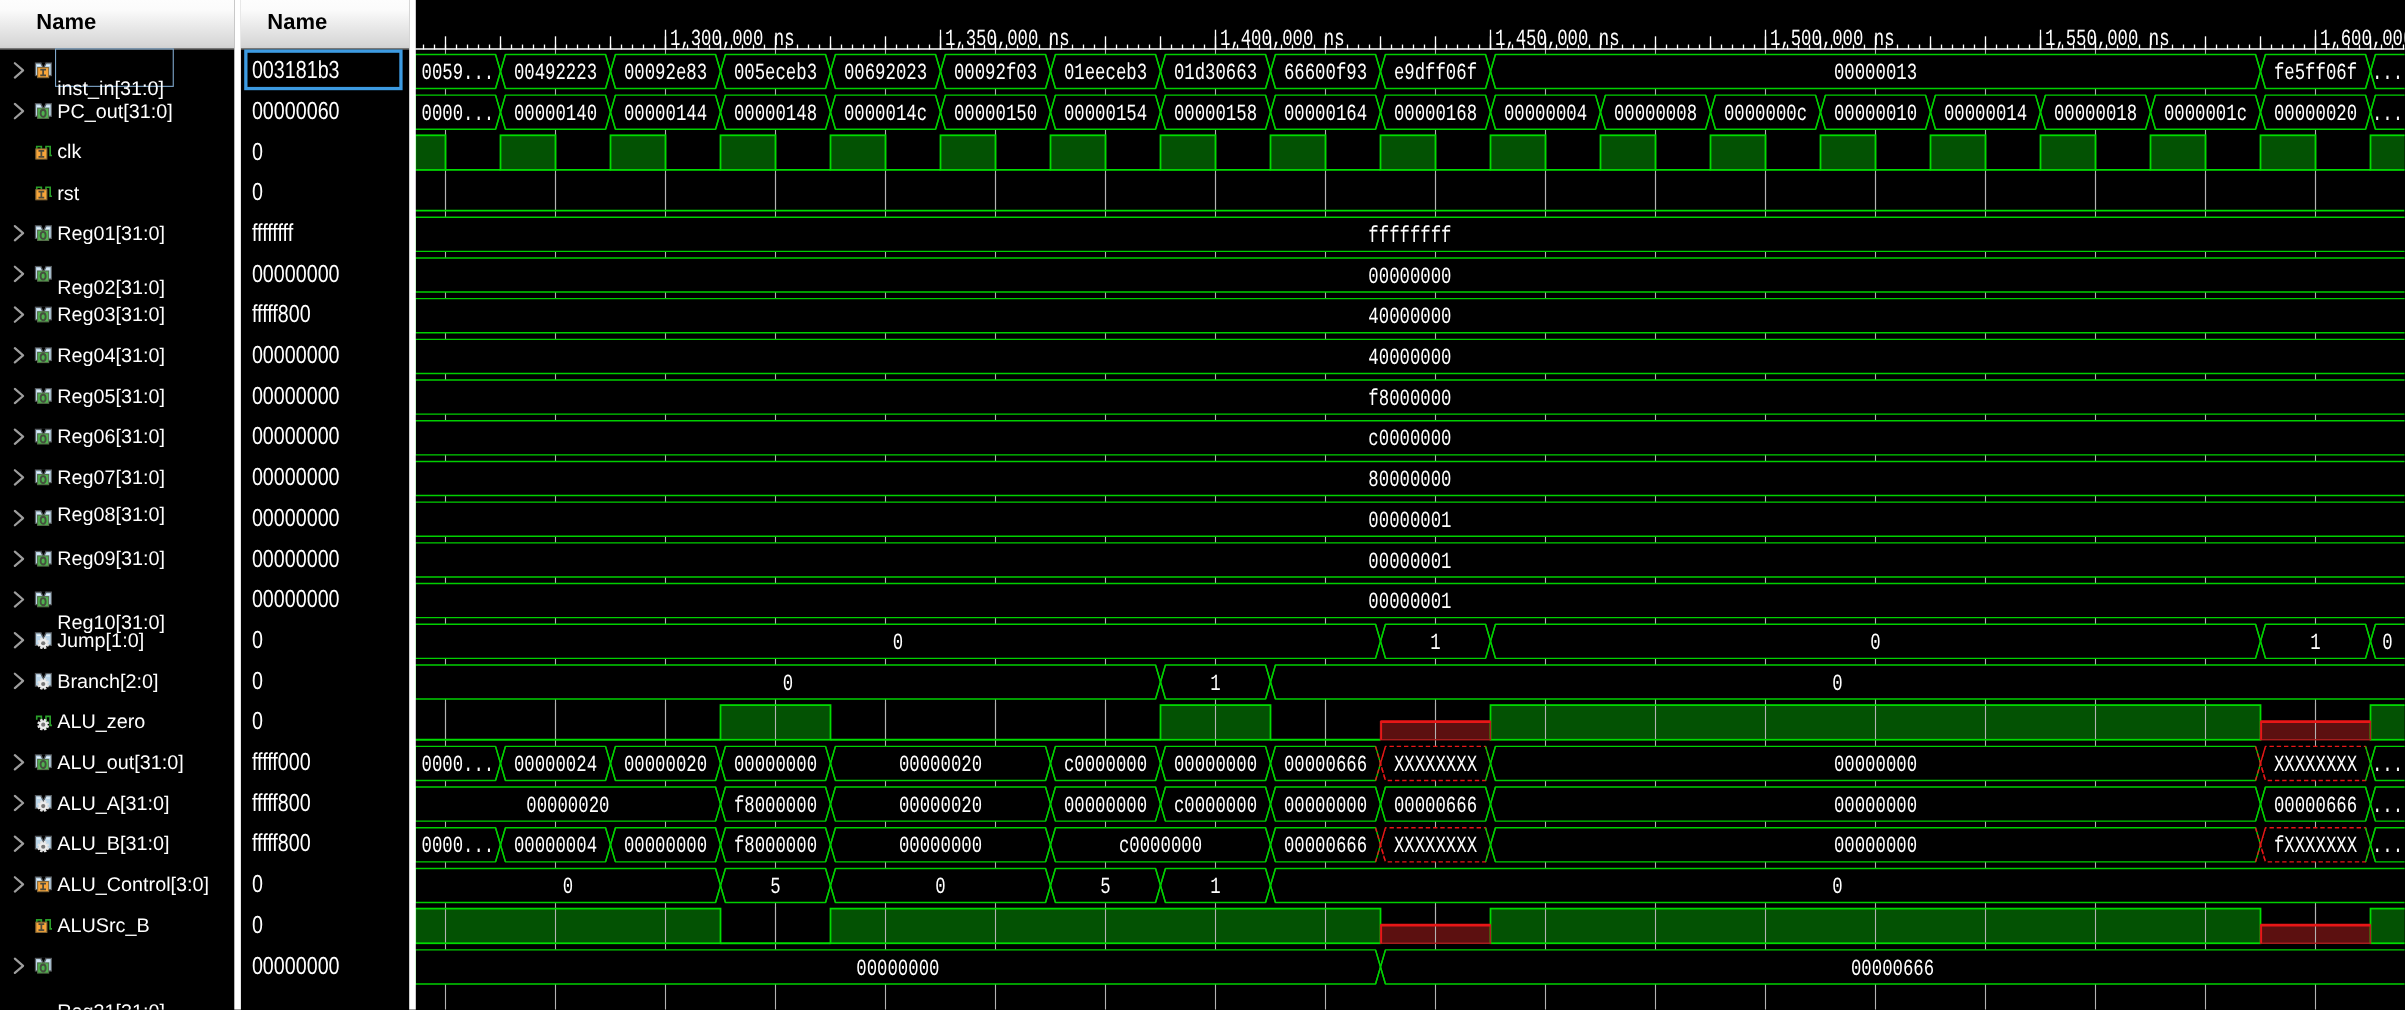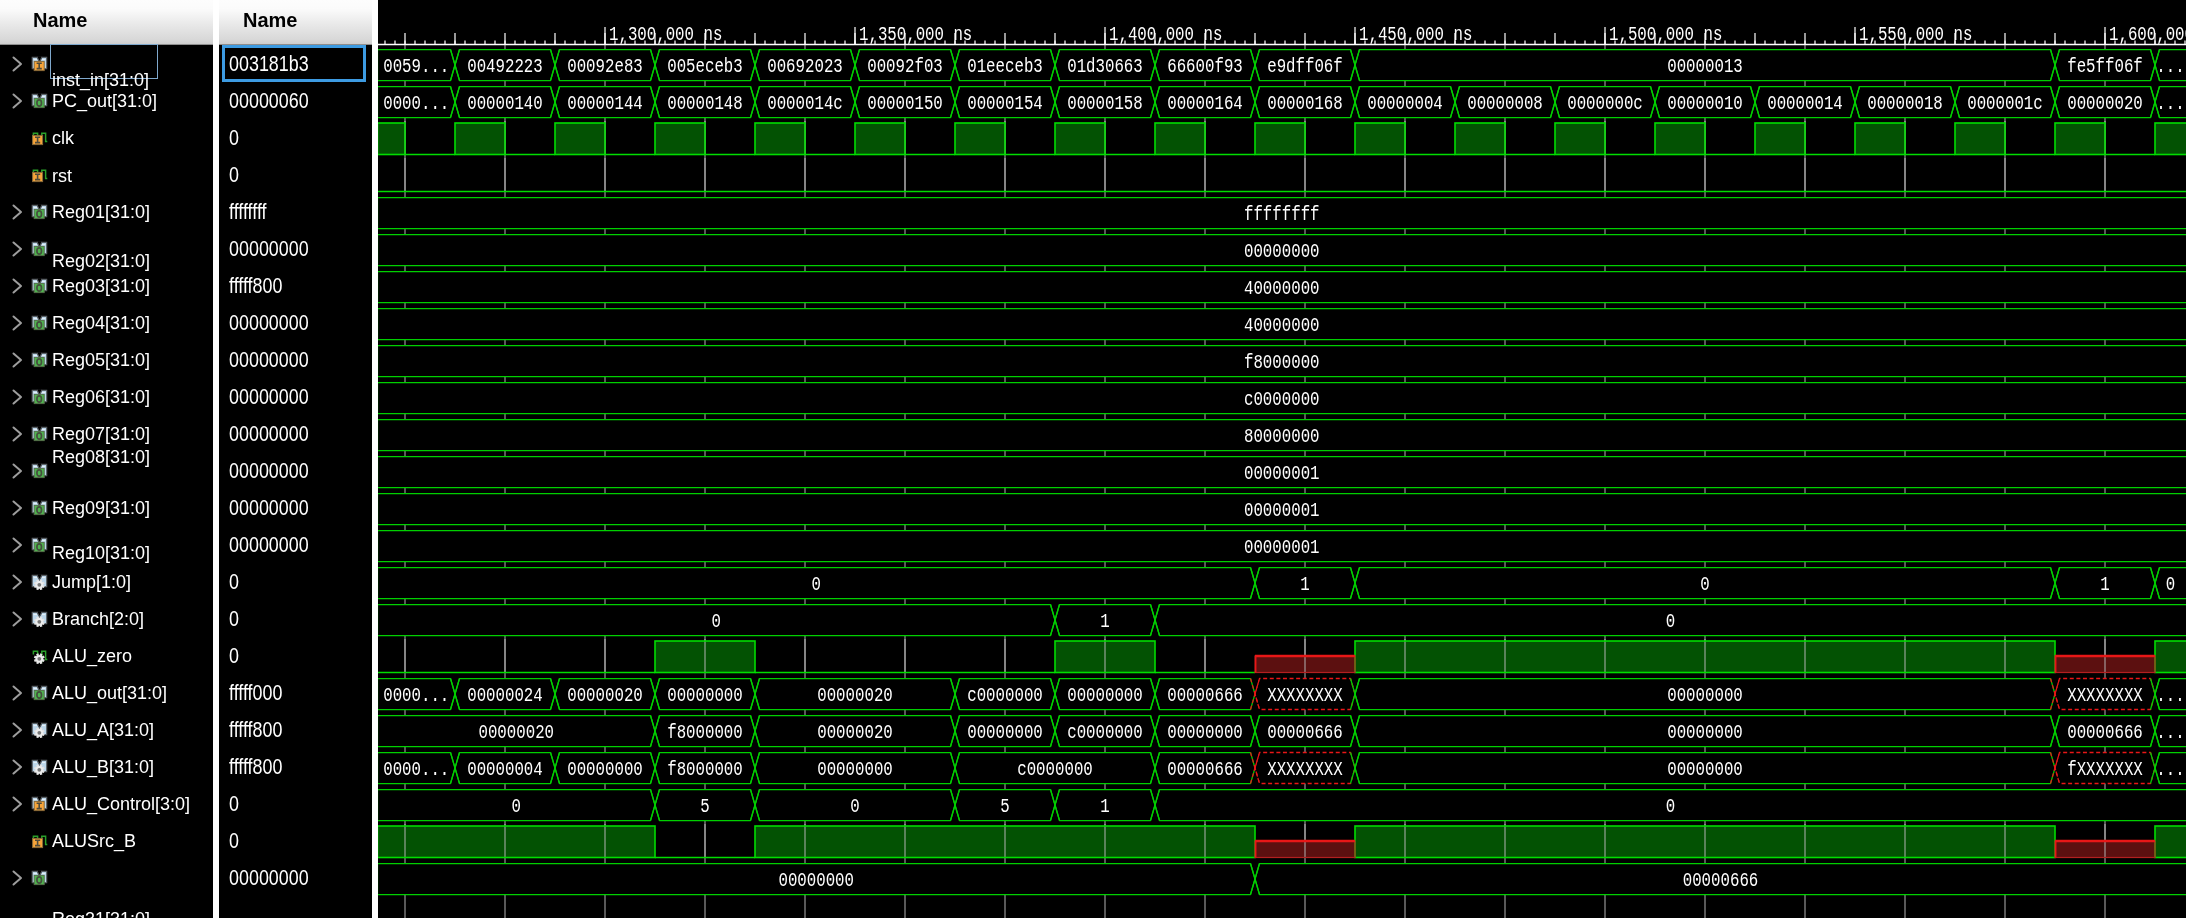--- a/index.html
+++ b/index.html
@@ -899,21 +899,21 @@
     <path d="M2.5,1.5 L10,8 L2.5,14.5" fill="none" stroke="#9d9d9d" stroke-width="2" stroke-linecap="round" stroke-linejoin="round"></path>
   </svg>
 <svg width="17" height="17" viewBox="0 0 17 17" style="position:absolute;left:31px;top:461.5px">
     <rect x="1.2" y="2.3" width="14.5" height="11.4" fill="#bad5e9" stroke="#585c60" stroke-width="1.1"></rect>
     <path d="M2.6,4.6 H6 M11,4.6 H14.3" stroke="#e9f2f8" stroke-width="1"></path>
     <path d="M5.7,1.6 L8.5,7.4 L11.3,1.6 Z" fill="#000"></path>
     <path d="M5.9,1.8 L8.5,7.2 L11.1,1.8" fill="none" stroke="#585c60" stroke-width="1.2"></path>
     <rect x="3.2" y="6.4" width="10" height="9.2" fill="#4fb34f" stroke="#55704a" stroke-width="1"></rect>
     <ellipse cx="8.2" cy="11" rx="2.3" ry="3.2" fill="none" stroke="#454f3e" stroke-width="1.7"></ellipse>
   </svg>
-<div class="nm" style="top:446px">Reg08[31:0]</div>
+<div class="nm" style="top:457px">Reg08[31:0]</div>
 <div class="vl" style="top:458.5px">00000000</div>
 <svg width="12" height="16" viewBox="0 0 12 16" style="position:absolute;left:11px;top:499.5px">
     <path d="M2.5,1.5 L10,8 L2.5,14.5" fill="none" stroke="#9d9d9d" stroke-width="2" stroke-linecap="round" stroke-linejoin="round"></path>
   </svg>
 <svg width="17" height="17" viewBox="0 0 17 17" style="position:absolute;left:31px;top:498.5px">
     <rect x="1.2" y="2.3" width="14.5" height="11.4" fill="#bad5e9" stroke="#585c60" stroke-width="1.1"></rect>
     <path d="M2.6,4.6 H6 M11,4.6 H14.3" stroke="#e9f2f8" stroke-width="1"></path>
     <path d="M5.7,1.6 L8.5,7.4 L11.3,1.6 Z" fill="#000"></path>
     <path d="M5.9,1.8 L8.5,7.2 L11.1,1.8" fill="none" stroke="#585c60" stroke-width="1.2"></path>
     <rect x="3.2" y="6.4" width="10" height="9.2" fill="#4fb34f" stroke="#55704a" stroke-width="1"></rect>
@@ -925,21 +925,21 @@
     <path d="M2.5,1.5 L10,8 L2.5,14.5" fill="none" stroke="#9d9d9d" stroke-width="2" stroke-linecap="round" stroke-linejoin="round"></path>
   </svg>
 <svg width="17" height="17" viewBox="0 0 17 17" style="position:absolute;left:31px;top:535.5px">
     <rect x="1.2" y="2.3" width="14.5" height="11.4" fill="#bad5e9" stroke="#585c60" stroke-width="1.1"></rect>
     <path d="M2.6,4.6 H6 M11,4.6 H14.3" stroke="#e9f2f8" stroke-width="1"></path>
     <path d="M5.7,1.6 L8.5,7.4 L11.3,1.6 Z" fill="#000"></path>
     <path d="M5.9,1.8 L8.5,7.2 L11.1,1.8" fill="none" stroke="#585c60" stroke-width="1.2"></path>
     <rect x="3.2" y="6.4" width="10" height="9.2" fill="#4fb34f" stroke="#55704a" stroke-width="1"></rect>
     <ellipse cx="8.2" cy="11" rx="2.3" ry="3.2" fill="none" stroke="#454f3e" stroke-width="1.7"></ellipse>
   </svg>
-<div class="nm" style="top:542px">Reg10[31:0]</div>
+<div class="nm" style="top:555px">Reg10[31:0]</div>
 <div class="vl" style="top:532.5px">00000000</div>
 <svg width="12" height="16" viewBox="0 0 12 16" style="position:absolute;left:11px;top:573.5px">
     <path d="M2.5,1.5 L10,8 L2.5,14.5" fill="none" stroke="#9d9d9d" stroke-width="2" stroke-linecap="round" stroke-linejoin="round"></path>
   </svg>
 <svg width="17" height="17" viewBox="0 0 17 17" style="position:absolute;left:31px;top:572.5px">
     <rect x="1.2" y="2.3" width="14.5" height="11.4" fill="#bad5e9" stroke="#585c60" stroke-width="1.1"></rect>
     <path d="M2.6,4.6 H6 M11,4.6 H14.3" stroke="#e9f2f8" stroke-width="1"></path>
     <path d="M5.7,1.6 L8.5,7.4 L11.3,1.6 Z" fill="#000"></path>
     <path d="M5.9,1.8 L8.5,7.2 L11.1,1.8" fill="none" stroke="#585c60" stroke-width="1.2"></path>
     <line x1="11.4" y1="13.1" x2="13.3" y2="13.9" stroke="#e2e2e2" stroke-width="2.4"></line>

